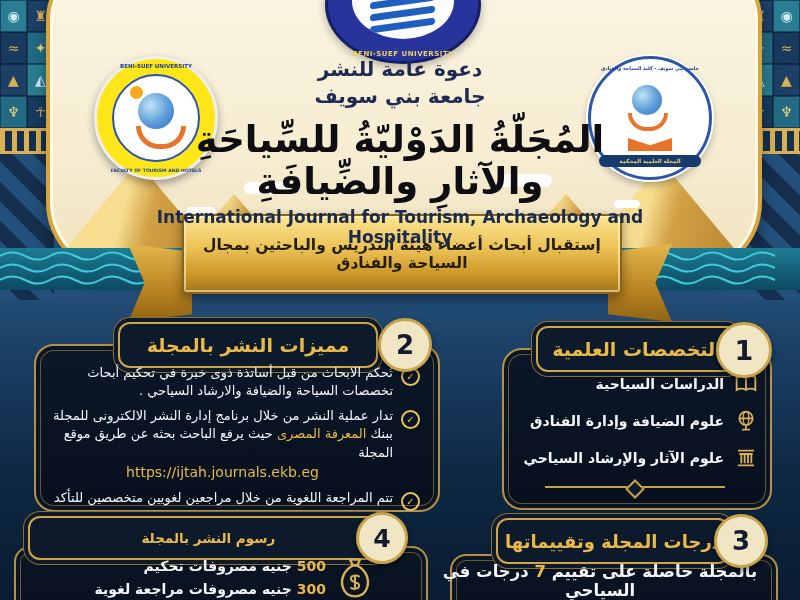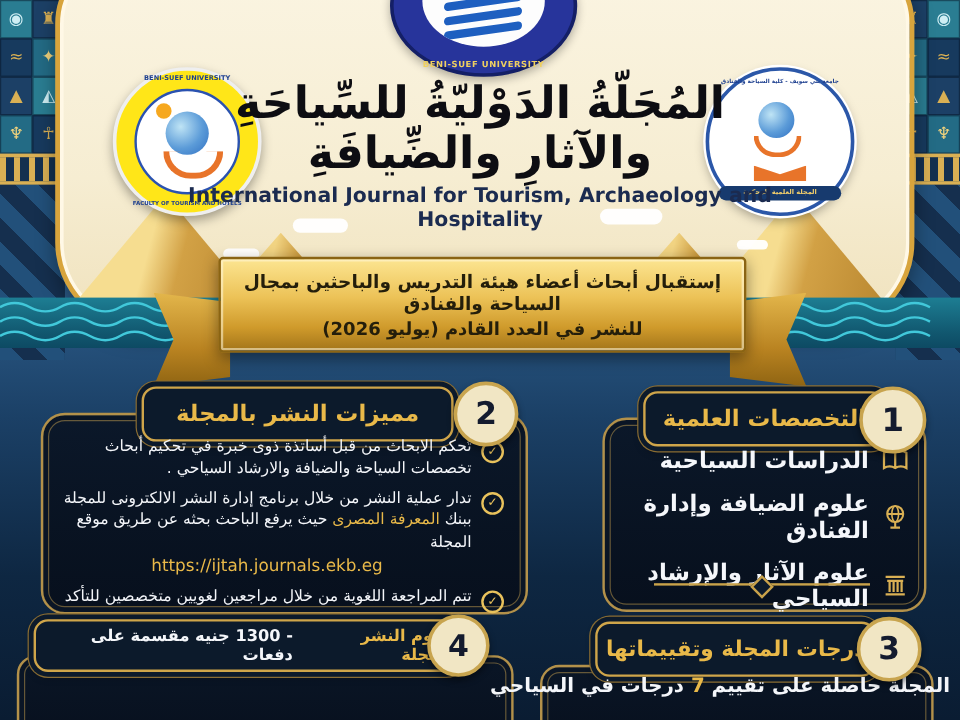--- a/index.html
+++ b/index.html
@@ -86,21 +86,21 @@
   .pill{position:absolute;z-index:6;display:flex;align-items:center;justify-content:center;
     background:#0c1a2b;border:2px solid #cfa54a;border-radius:12px;
     box-shadow:0 0 0 4px #0c1a2b,0 0 0 5px #8a6d33,0 3px 8px rgba(0,0,0,.4);
     color:#e9b949;font-weight:bold;direction:rtl;}
   .badge{position:absolute;z-index:7;border-radius:50%;background:#f1e6c4;border:3px solid #c8a44e;
     color:#141b2e;font-weight:bold;display:flex;align-items:center;justify-content:center;
     box-shadow:0 3px 6px rgba(0,0,0,.45);}
   
   .p1-items{position:absolute;left:512px;top:372px;width:246px;z-index:6;display:flex;flex-direction:column;gap:13px;direction:rtl;}
   .p1-row{display:flex;align-items:center;gap:10px;}
-  .p1-row .lbl{color:#f5f7fb;font-weight:bold;font-size:19px;}
+  .p1-row .lbl{color:#f5f7fb;font-weight:bold;font-size:14px;}
   .icon-gold{flex:0 0 auto;width:24px;height:24px;}
   .divider{position:absolute;left:545px;top:486px;width:180px;height:2px;background:#c9a24a;z-index:6;}
   .divider:before{content:"";position:absolute;left:50%;top:-4px;width:10px;height:10px;transform:translateX(-50%) rotate(45deg);
     background:#0c1a2b;border:2px solid #c9a24a;}
   .divider:after{content:"";position:absolute;left:0;right:0;top:-2px;height:0;
     border-top:2px dotted rgba(201,162,74,.0);}
   
   .p2-content{position:absolute;left:52px;top:364px;width:368px;z-index:6;direction:rtl;display:flex;flex-direction:column;gap:6px;}
   .p2-item{display:flex;gap:8px;align-items:flex-start;}
   .chk{flex:0 0 auto;width:15px;height:15px;margin-top:3px;border:2px solid #e9c25c;border-radius:50%;
@@ -172,21 +172,20 @@
       <use href="#wv"></use>
       <use href="#wv" y="12"></use>
       <use href="#wv" y="24"></use>
     </svg>
   </div>
 
   <div class="fold fold-left"></div>
   <div class="fold fold-right"></div>
   <div class="ribbon">
     <div class="r1">إستقبال أبحاث أعضاء هيئة التدريس والباحثين بمجال السياحة والفنادق</div>
-    <div class="r2">للنشر في العدد القادم (يوليو 2026)</div>
   </div>
 
   <div class="oval-logo">
     <div class="oval-in">
       <div class="wavebar" style="top:46%;"></div>
       <div class="wavebar" style="top:62%;"></div>
       <div class="wavebar" style="top:78%;"></div>
     </div>
     <div class="oval-cap">BENI-SUEF UNIVERSITY</div>
   </div>
@@ -203,20 +202,22 @@
 
   <div class="round-logo jr">
     <div class="fac-txt" style="top:7px;font-size:4.8px;direction:rtl;">جامعة بني سويف - كلية السياحة والفنادق</div>
     <div class="globe" style="left:41px;top:26px;width:30px;height:30px;"></div>
     <div class="hands" style="left:37px;top:54px;width:32px;height:14px;border-width:4px;"></div>
     <div class="jr-book"></div>
     <div class="jr-banner">المجلة العلمية المحكمة</div>
   </div>
 
   <div class="headtxt">
+    <div class="inv">دعوة عامة للنشر</div>
+    <div class="inv">جامعة بني سويف</div>
     <div class="title-ar">المُجَلّةُ الدَوْليّةُ للسِّياحَةِ والآثارِ والضِّيافَةِ</div>
     <div class="title-en">International Journal for Tourism, Archaeology and Hospitality</div>
   </div>
 
   <div class="panel" style="left:502px;top:348px;width:266px;height:158px;"></div>
   <div class="pill" style="left:536px;top:326px;width:198px;height:42px;font-size:19px;">
     <span>التخصصات العلمية</span>
   </div>
   <div class="badge" style="left:716px;top:322px;width:50px;height:50px;font-size:27px;">1</div>
   <div class="p1-items">
@@ -261,26 +262,40 @@
       </div>
     </div>
     <div class="p2-item">
       <span class="chk">✓</span>
       <div class="p2-text">تتم المراجعة اللغوية من خلال مراجعين لغويين متخصصين للتأكد</div>
     </div>
   </div>
 
   <div class="panel" style="left:14px;top:546px;width:410px;height:80px;border-radius:16px;"></div>
   <div class="pill" style="left:28px;top:516px;width:352px;height:40px;font-size:13.5px;">
-    <span class="gold">رسوم النشر بالمجلة</span>&nbsp;<span style="color:#f4f6fa;">- 1300 جنيه مقسمة على دفعات</span>
+    <span class="gold">رسوم النشر بالمجلة</span>&nbsp;
   </div>
   <div class="badge" style="left:356px;top:512px;width:46px;height:46px;font-size:25px;">4</div>
+  <div class="p4-content">
+    <svg width="40" height="44" viewBox="0 0 24 26">
+      <path d="M9 2 H15 L13.2 5.5 C19 8.5 20.5 14 19.5 18 C18.5 22 15.5 24 12 24 C8.5 24 5.5 22 4.5 18 C3.5 14 5 8.5 10.8 5.5 Z M9.5 5.5 H14.5" fill="none" stroke="#d9b054" stroke-width="1.4"></path>
+      <path d="M12 11 V20 M14.5 12.5 C14.5 11 9.5 11 9.5 13.5 C9.5 16 14.5 15 14.5 17.5 C14.5 20 9.5 20 9.5 18.5" fill="none" stroke="#d9b054" stroke-width="1.2"></path>
+    </svg>
+    <div class="fee-lines">
+      <div class="fee-line">
+        <span class="num-gold">500</span> <span>جنيه مصروفات تحكيم</span>
+      </div>
+      <div class="fee-line">
+        <span class="num-gold">300</span> <span>جنيه مصروفات مراجعة لغوية</span>
+      </div>
+    </div>
+  </div>
 
   <div class="panel" style="left:450px;top:554px;width:324px;height:70px;border-radius:16px;"></div>
   <div class="pill" style="left:496px;top:518px;width:230px;height:42px;font-size:18px;">
     <span>درجات المجلة وتقييماتها</span>
   </div>
   <div class="badge" style="left:714px;top:514px;width:48px;height:48px;font-size:26px;">3</div>
   <div class="p3-text">
-    <span>المجلة حاصلة على تقييم </span><span class="num-gold">7</span><span> درجات في السياحي</span>
+    <span>بالمجلة حاصلة على تقييم </span><span class="num-gold">7</span><span> درجات في السياحي</span>
   </div>
 
 </div>
 
 </body></html>

